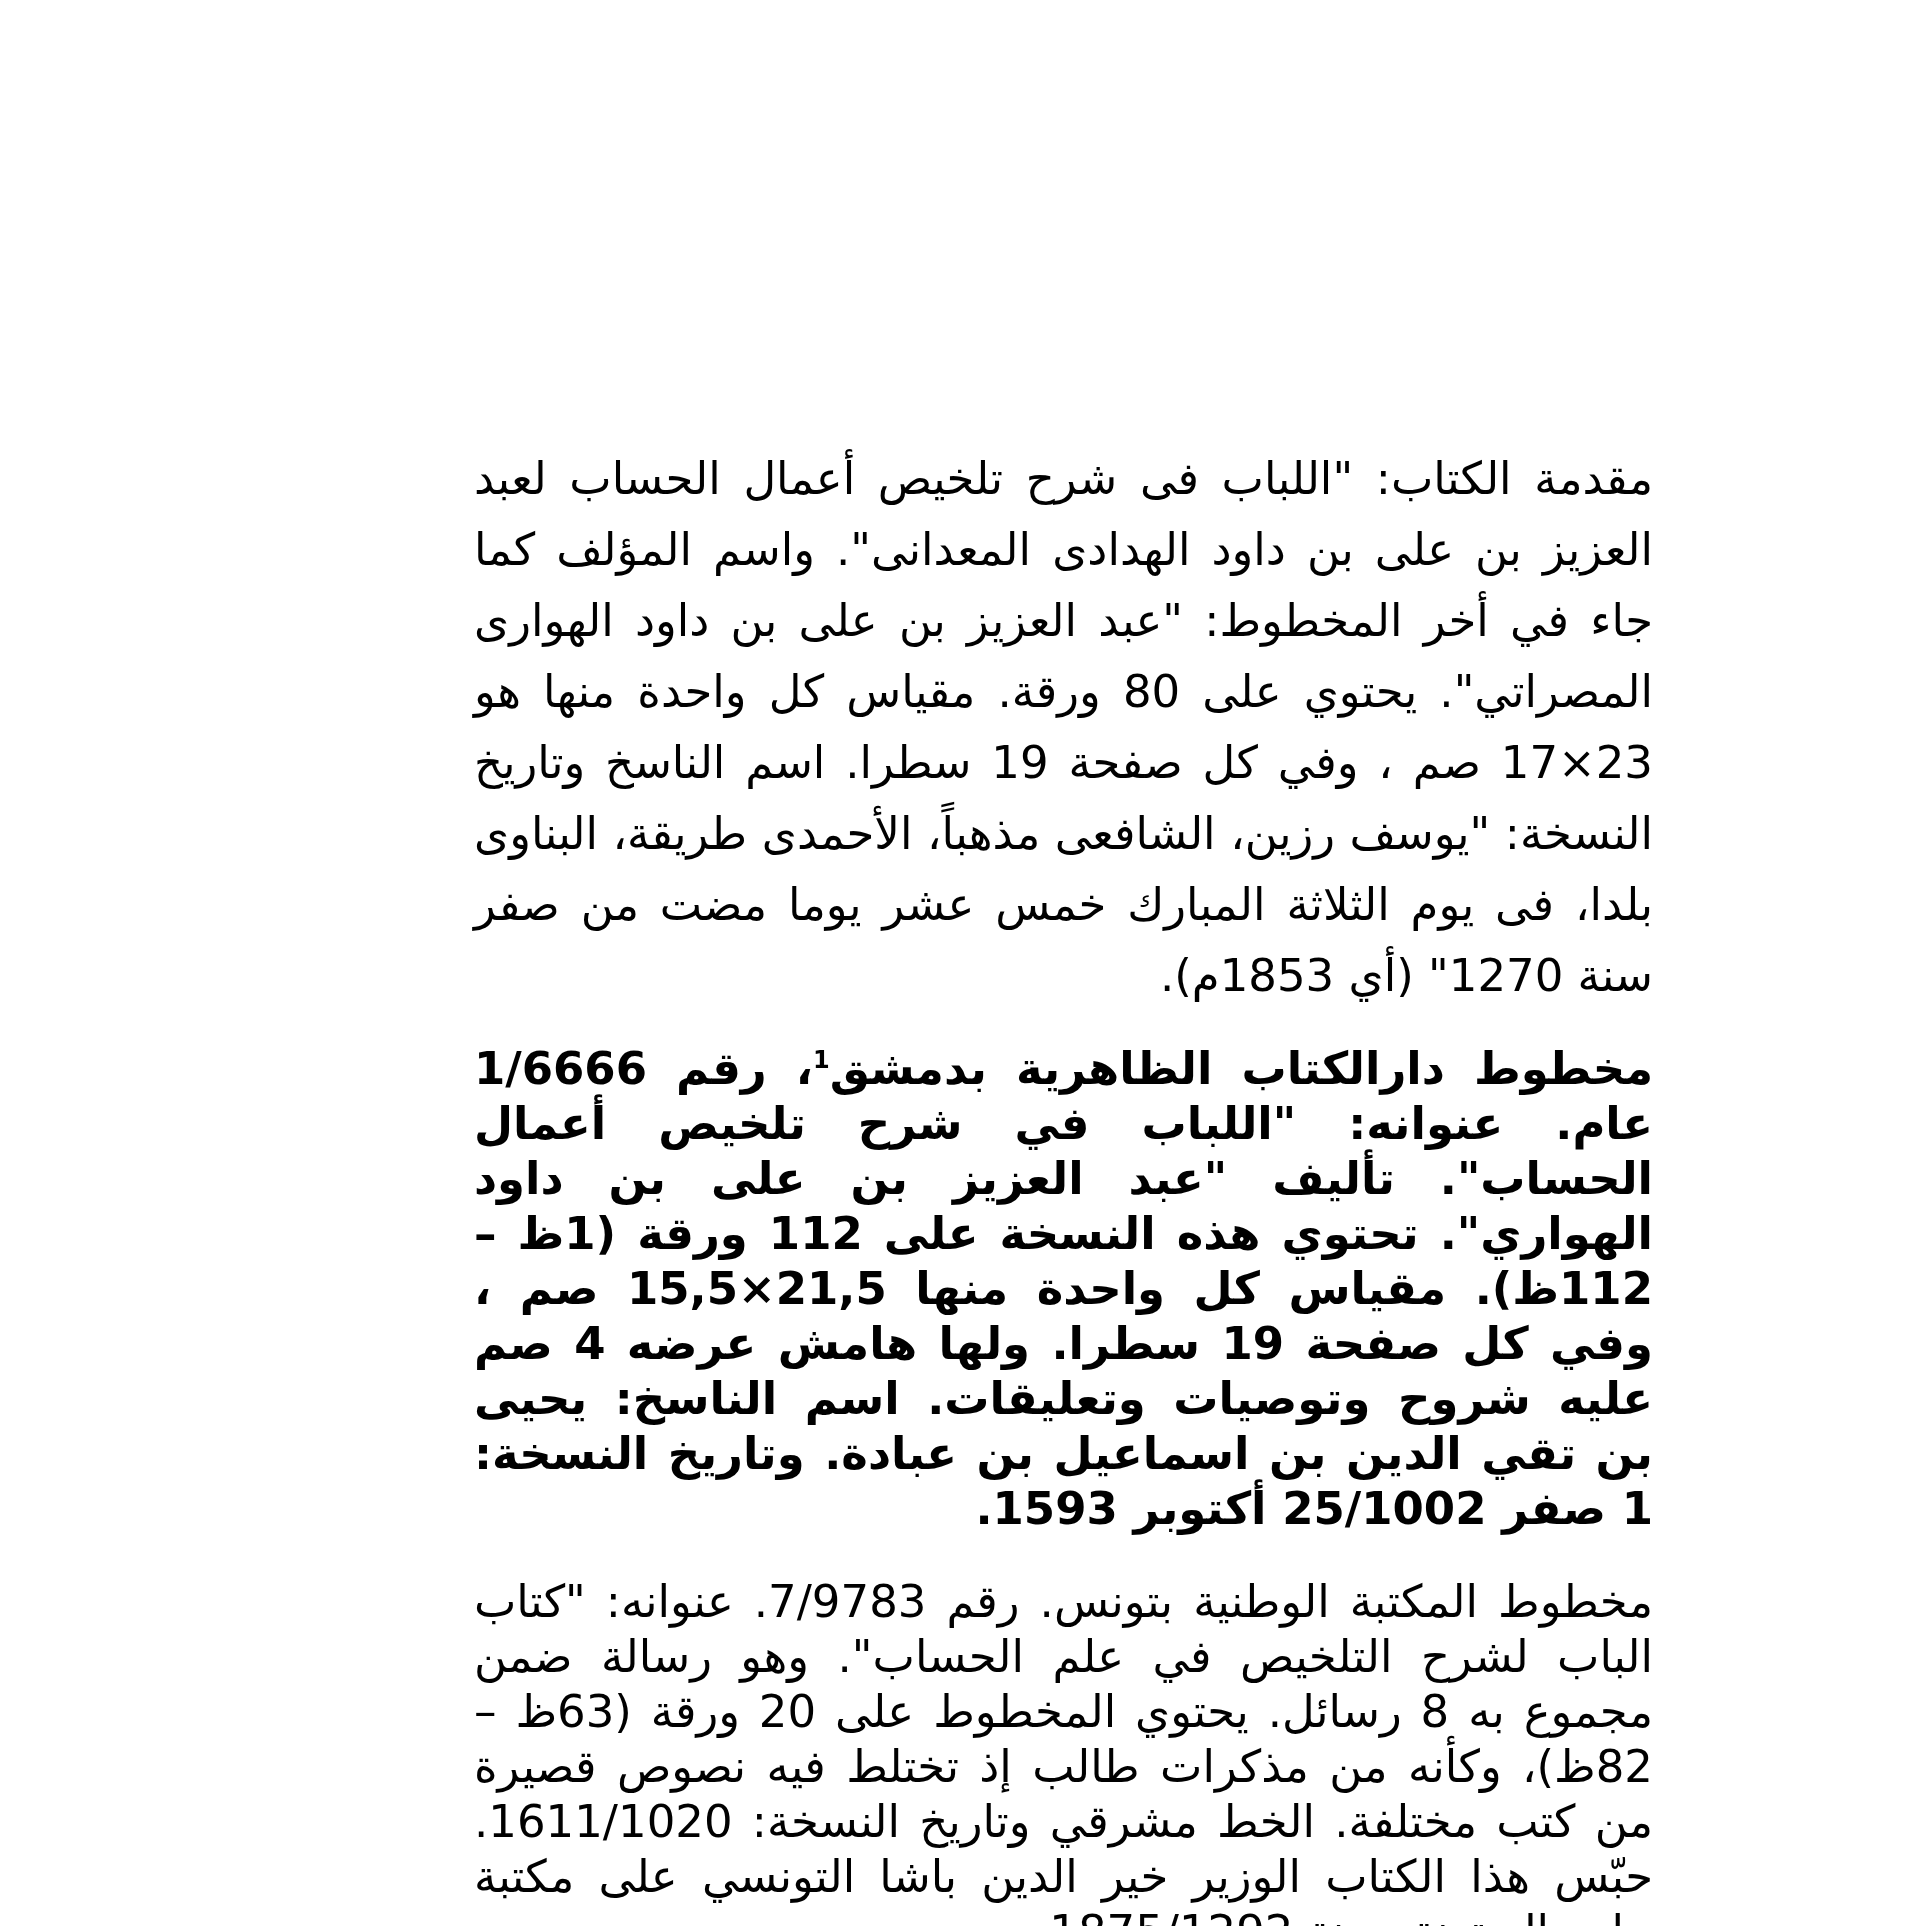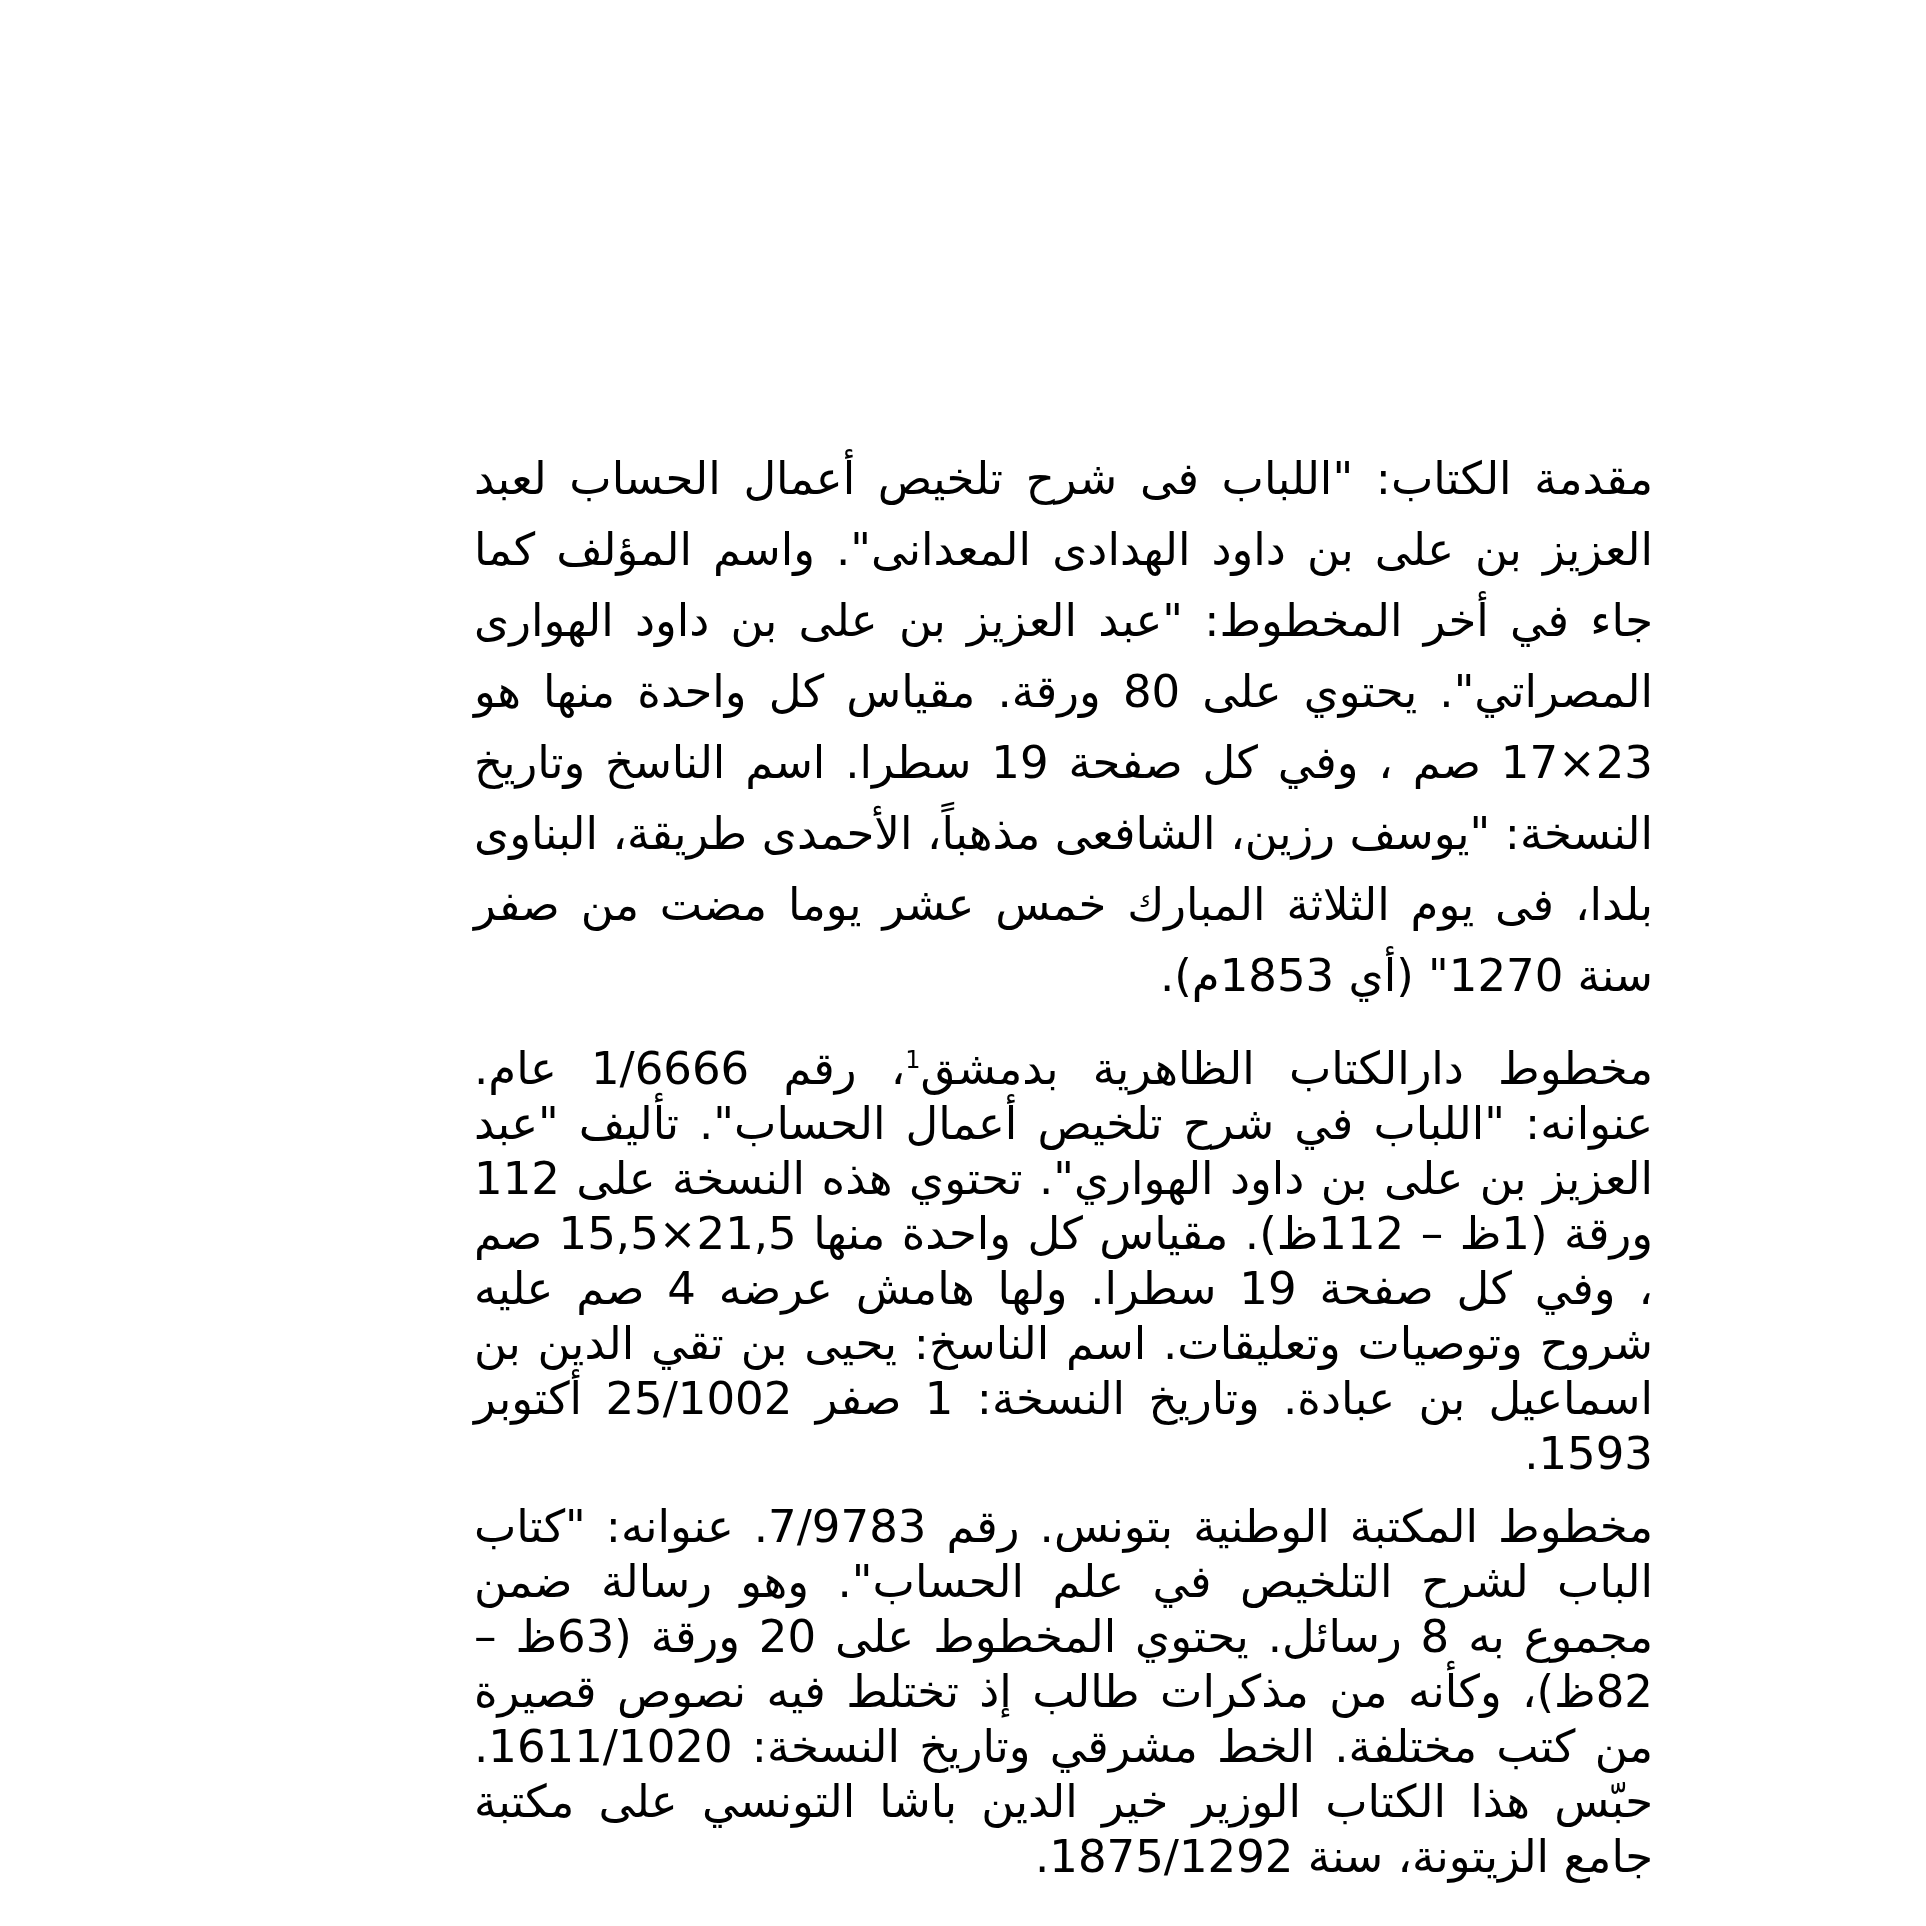--- a/index.html
+++ b/index.html
@@ -30,21 +30,22 @@
   .para {
     margin: 0;
     padding: 0;
   }
   .para1 {
     line-height: 71px;
     margin-bottom: 30px;
   }
   .para2 {
     line-height: 55px;
-    margin-bottom: 18px;
+    margin-bottom: 38px;
+    font-weight: bold;
   }
   .para3 {
     line-height: 55px;
   }
   .fnref {
     font-size: 24px;
     line-height: 0;
     vertical-align: super;
   }
 </style>

